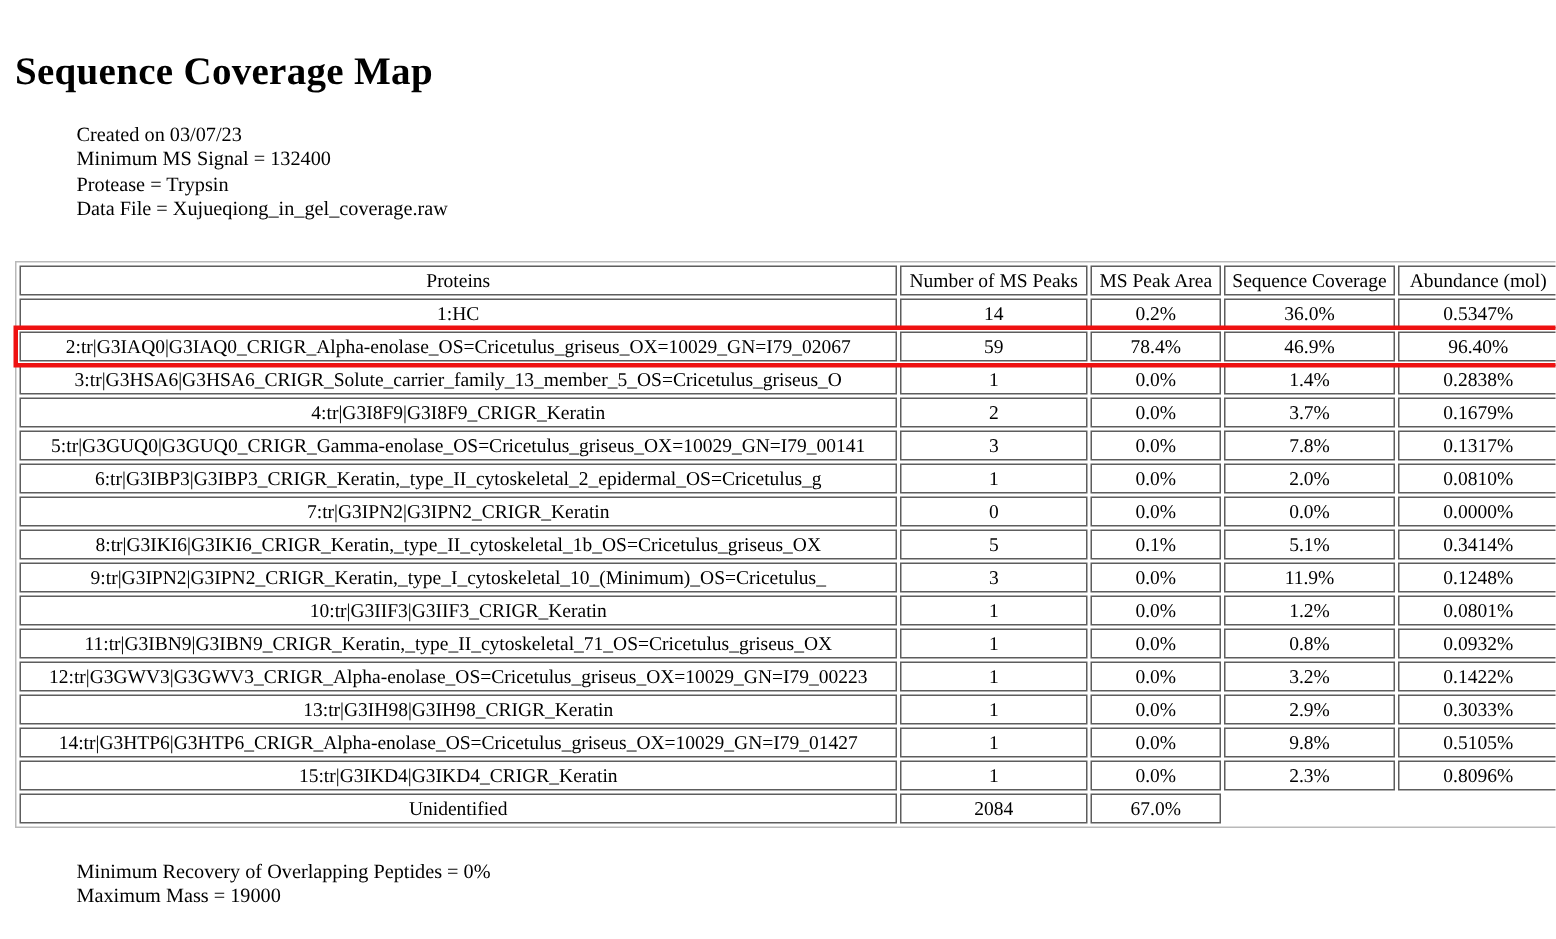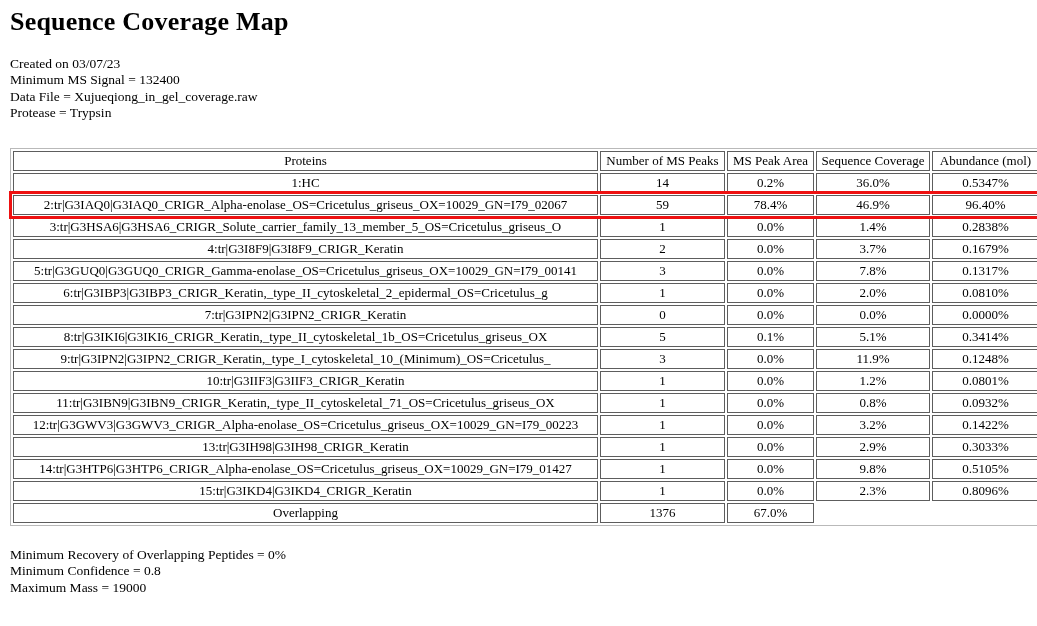--- a/index.html
+++ b/index.html
@@ -8,32 +8,33 @@
     background: #ffffff;
     color: #000000;
     font-family: "Liberation Serif", "DejaVu Serif", serif;
   }
   .page {
     position: relative;
     width: 1037px;
     height: 626px;
     overflow: hidden;
     box-sizing: border-box;
-    padding: 4px 9px 0 10px;
+    padding: 30px 9px 0 10px;
   }
   h1.title {
     font-size: 26px;
     font-weight: bold;
     margin: 3px 0 19px 0;
     letter-spacing: 0.2px;
   }
   .meta-block div {
     font-size: 13.5px;
     line-height: 16.3px;
     white-space: nowrap;
+    margin-left: 41px;
   }
   table.report {
     table-layout: fixed;
     width: 1018px;
     margin-top: 27px;
     border-collapse: separate;
     border-spacing: 2px;
     border: 1px solid #b9b9b9;
     background: #ffffff;
   }
@@ -57,22 +58,22 @@
 </head>
 <body>
 
 <div class="page">
 
   <h1 class="title">Sequence Coverage Map</h1>
 
   <div class="meta-block">
     <div>Created on 03/07/23</div>
     <div>Minimum MS Signal = 132400</div>
+    <div>Protease = Trypsin</div>
     <div>Data File = Xujueqiong_in_gel_coverage.raw</div>
-    <div>Protease = Trypsin</div>
   </div>
 
   <table class="report">
     <colgroup>
         <col style="width: 585px;">
         <col style="width: 125px;">
         <col style="width: 87px;">
         <col style="width: 114px;">
         <col style="width: 107px;">
       </colgroup>
@@ -185,26 +186,25 @@
           <td>0.5105%</td>
         </tr>
         <tr>
           <td>15:tr|G3IKD4|G3IKD4_CRIGR_Keratin</td>
           <td>1</td>
           <td>0.0%</td>
           <td>2.3%</td>
           <td>0.8096%</td>
         </tr>
         <tr>
-          <td>Overlapping</td>
-          <td>1376</td>
+          <td>Unidentified</td>
+          <td>2084</td>
           <td>67.0%</td>
         </tr>
       </tbody>
   </table>
 
   <div class="meta-block footer-block">
     <div>Minimum Recovery of Overlapping Peptides = 0%</div>
-    <div>Minimum Confidence = 0.8</div>
     <div>Maximum Mass = 19000</div>
   </div>
 
 </div>
 
 </body></html>

